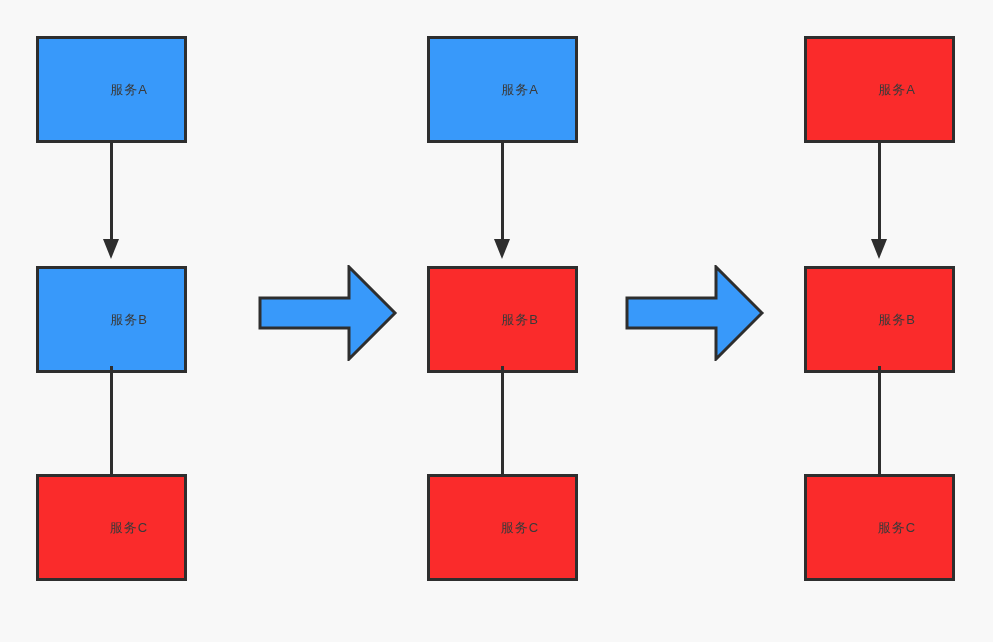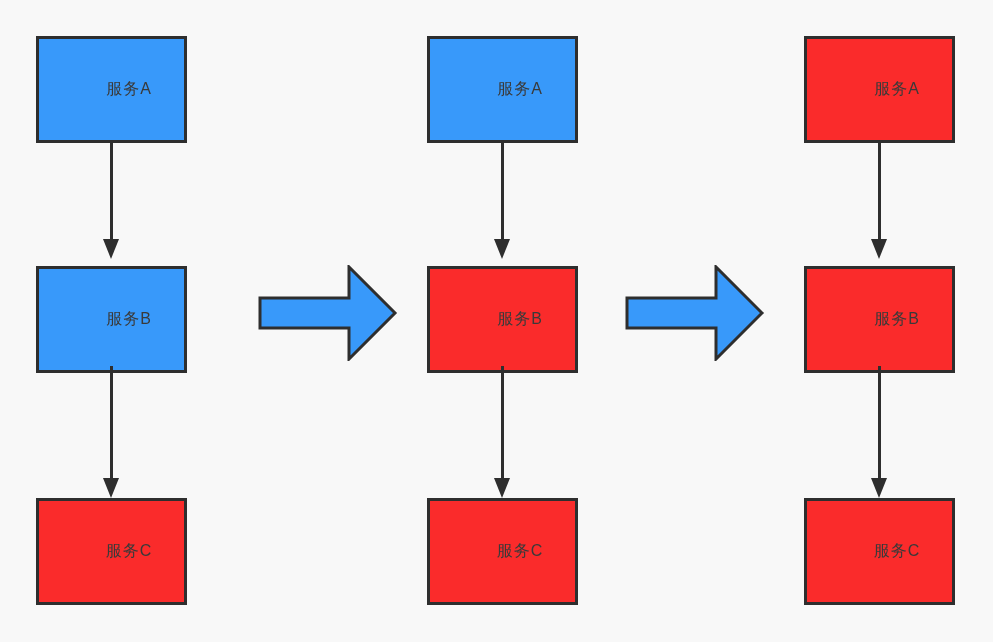--- a/index.html
+++ b/index.html
@@ -13,24 +13,24 @@
 
   
   .node {
     position: absolute;
     width: 151px; height: 107px;
     border: 3px solid #2e2e2e;
     display: flex; align-items: center; justify-content: center;
   }
   .node[data-state="healthy"] { background: #3899fa; }
   .node[data-state="failed"]  { background: #fa2b2b; }
-  .node-label { font-size: 16px; color: #3a3a3a; letter-spacing: 1px; margin-left: 35px; }
+  .node-label { font-size: 13px; color: #3a3a3a; letter-spacing: 1px; margin-left: 35px; }
 
   .c1 { left: 36px; }  .c2 { left: 427px; }  .c3 { left: 804px; }
-  .r1 { top: 36px; }   .r2 { top: 266px; }   .r3 { top: 498px; text-align: right; }
+  .r1 { top: 36px; }   .r2 { top: 266px; }   .r3 { top: 474px; text-align: right; }
 
   
   .connector { position: absolute; width: 16px; }
   .conn-ab { top: 143px; height: 116px; }
   .conn-bc { top: 366px; height: 132px; }
   .x1 { left: 103px; } .x2 { left: 494px; } .x3 { left: 871px; }
   .vline {
     position: absolute; left: 6.5px; top: 0;
     width: 3px; height: calc(100% - 18px);
     background: #2e2e2e;

